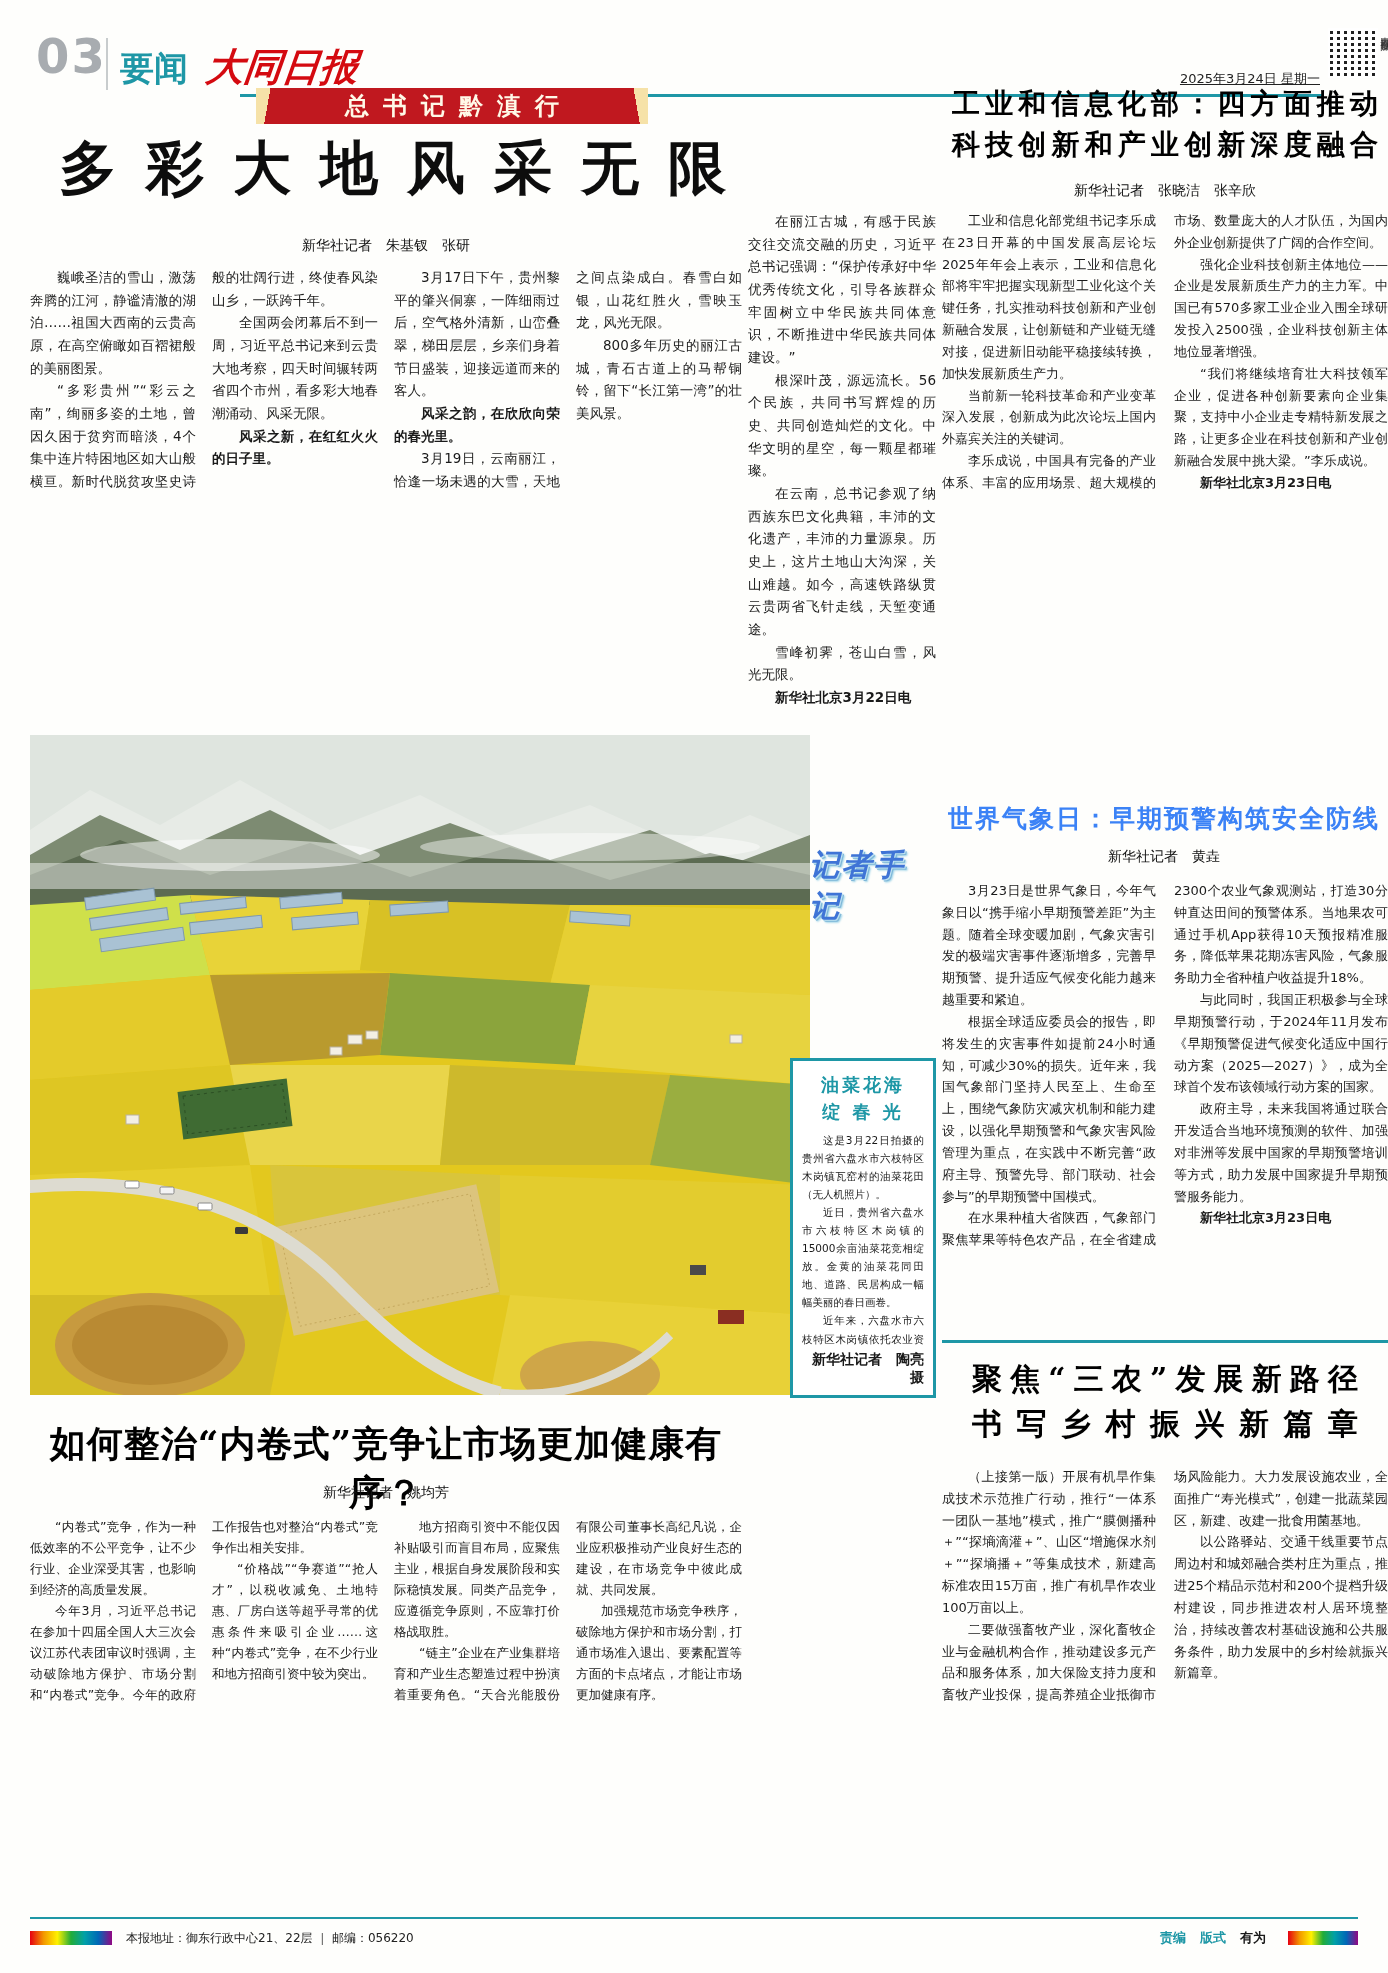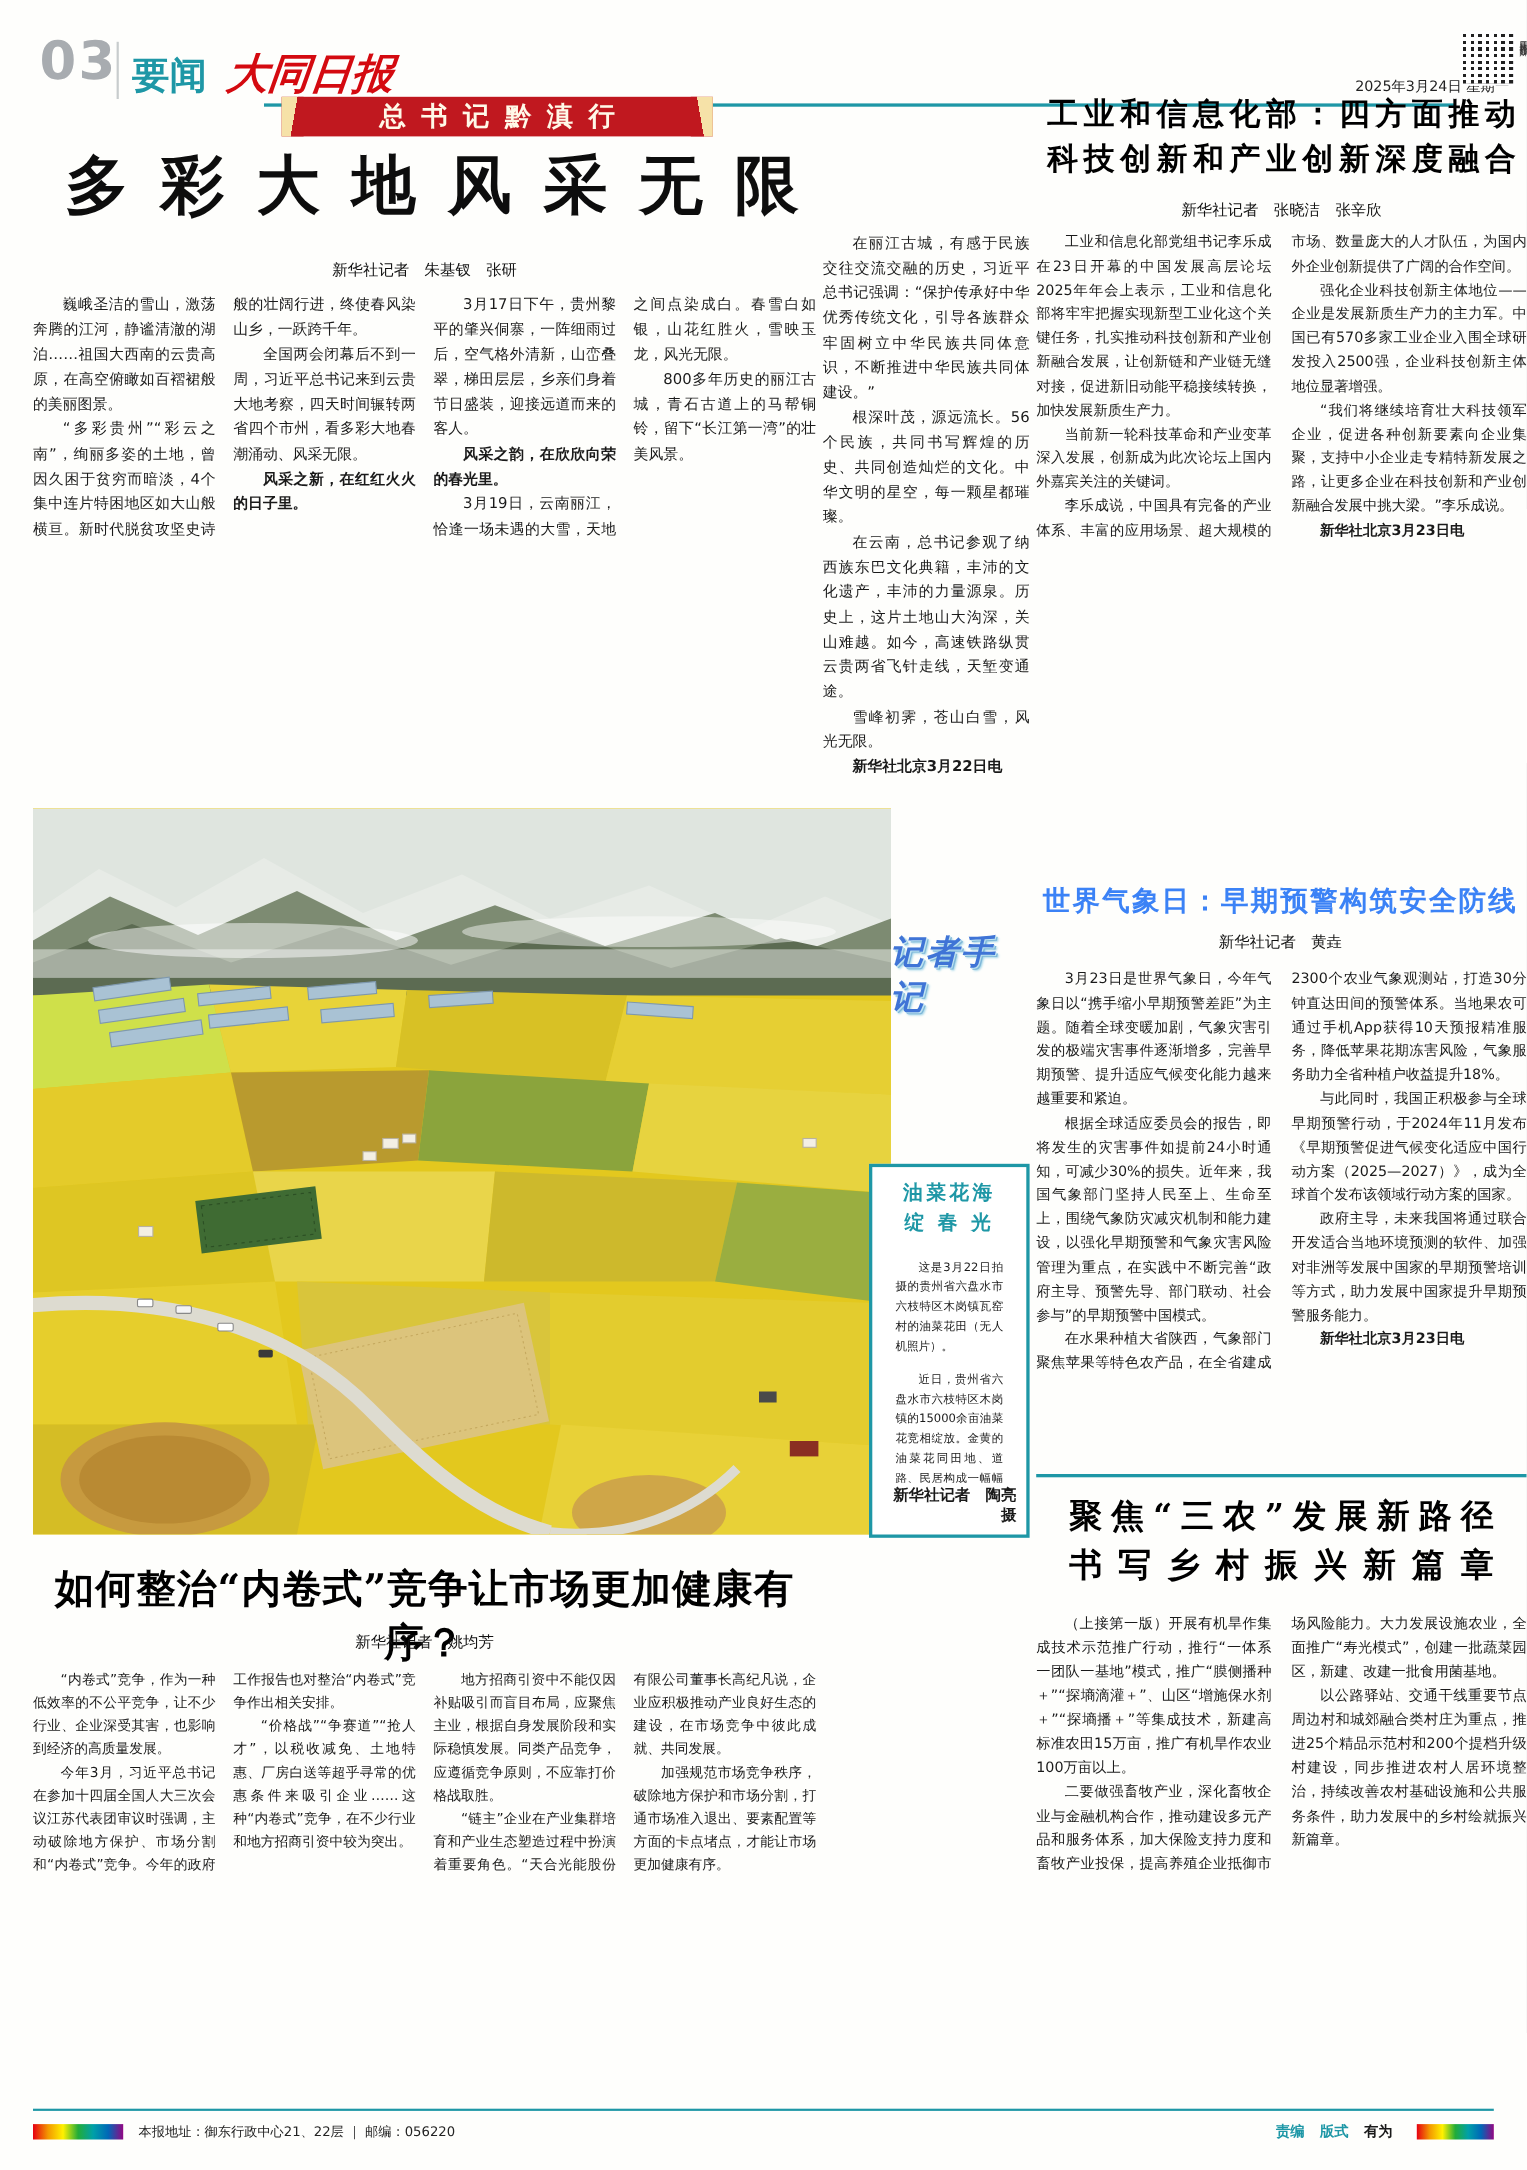--- a/index.html
+++ b/index.html
@@ -39,39 +39,39 @@
   .serif-head{font-family:"DejaVu Serif","Liberation Serif",serif;font-weight:bold;color:#000;}
   .spread{text-align:justify;text-align-last:justify;}
   .weather-head{font-size:25px;font-weight:900;text-align:center;letter-spacing:2px;color:#3b82f6;}
   
   .note-text{font-size:30px;font-weight:900;font-style:italic;color:#3f74d6;letter-spacing:2px;
              text-shadow:1px 1px 0 #bfe3f2,2px 2px 0 #7fb7d8,3px 3px 2px #9fd4e8;}
   
   .caption-box{background:#fff;border:3px solid #1e97a6;display:flex;flex-direction:column;box-sizing:border-box;padding:10px 9px 8px;}
   .caption-title{color:#1e97a6;font-size:18px;font-weight:900;text-align:center;line-height:1.5;letter-spacing:3px;}
   .caption-body{flex:1;overflow:hidden;font-size:10.5px;line-height:1.72;text-align:justify;margin-top:6px;}
-  .caption-body p{margin:12px;text-indent:2em;}
+  .caption-body p{margin:0;text-indent:2em;}
   .caption-credit{font-size:14px;text-align:right;font-weight:bold;padding-top:3px;}
   
   .rainbow{height:14px;background:linear-gradient(90deg,#e60012,#f39800,#fff100,#22ac38,#00a0a8,#0068b7,#920783);}
   .footer-text{font-size:12px;color:#222;white-space:nowrap;}
   .footer-editors{font-size:13px;font-weight:bold;white-space:nowrap;}
   .footer-editors .teal{color:#1e97a6;margin-right:14px;}
   .photo-frame{overflow:hidden;background:#e8c820;}
 </style>
 </head>
 <body>
 
 <div id="page">
 
   <div class="abs page-no" style="left:36px;top:28px;">03</div>
   <div class="abs hdr-divider" style="left:106px;top:38px;height:52px;"></div>
   <div class="abs section-name" style="left:120px;top:46px;">要闻</div>
   <div class="abs masthead" style="left:206px;top:42px;"><span class="flame"></span><span>大同日报</span></div>
-  <div class="abs hdr-date" style="left:1172px;top:70px;width:200px;">2025年3月24日 星期一</div>
+  <div class="abs hdr-date" style="left:1120px;top:70px;width:200px;text-decoration:underline;">2025年3月24日 星期一</div>
   <div class="abs teal-rule" style="left:240px;top:94px;width:1082px;height:3px;"></div>
   <div class="abs" style="left:1330px;top:30px;display:flex;gap:3px;">
     <div class="qr"></div>
     <div class="qr-label">大同日报融媒</div>
   </div>
 
   <div class="abs banner" style="left:256px;top:88px;width:392px;height:36px;">
     <span class="banner-accent"></span>
     <span class="banner-text">总书记黔滇行</span>
     <span class="banner-accent r"></span>

